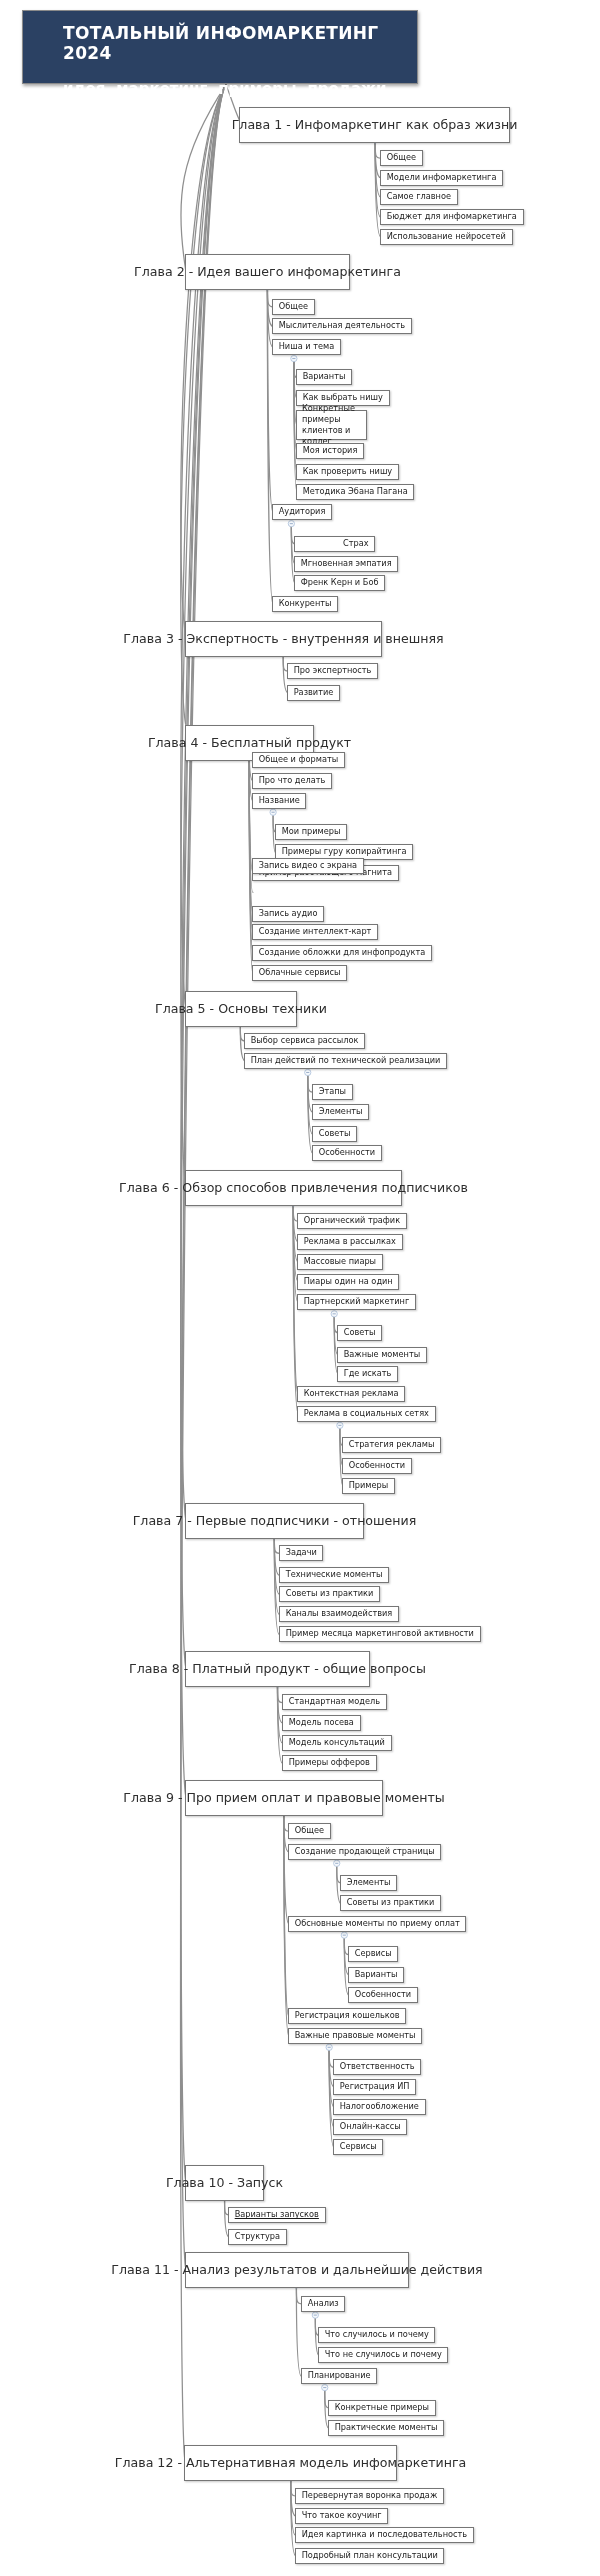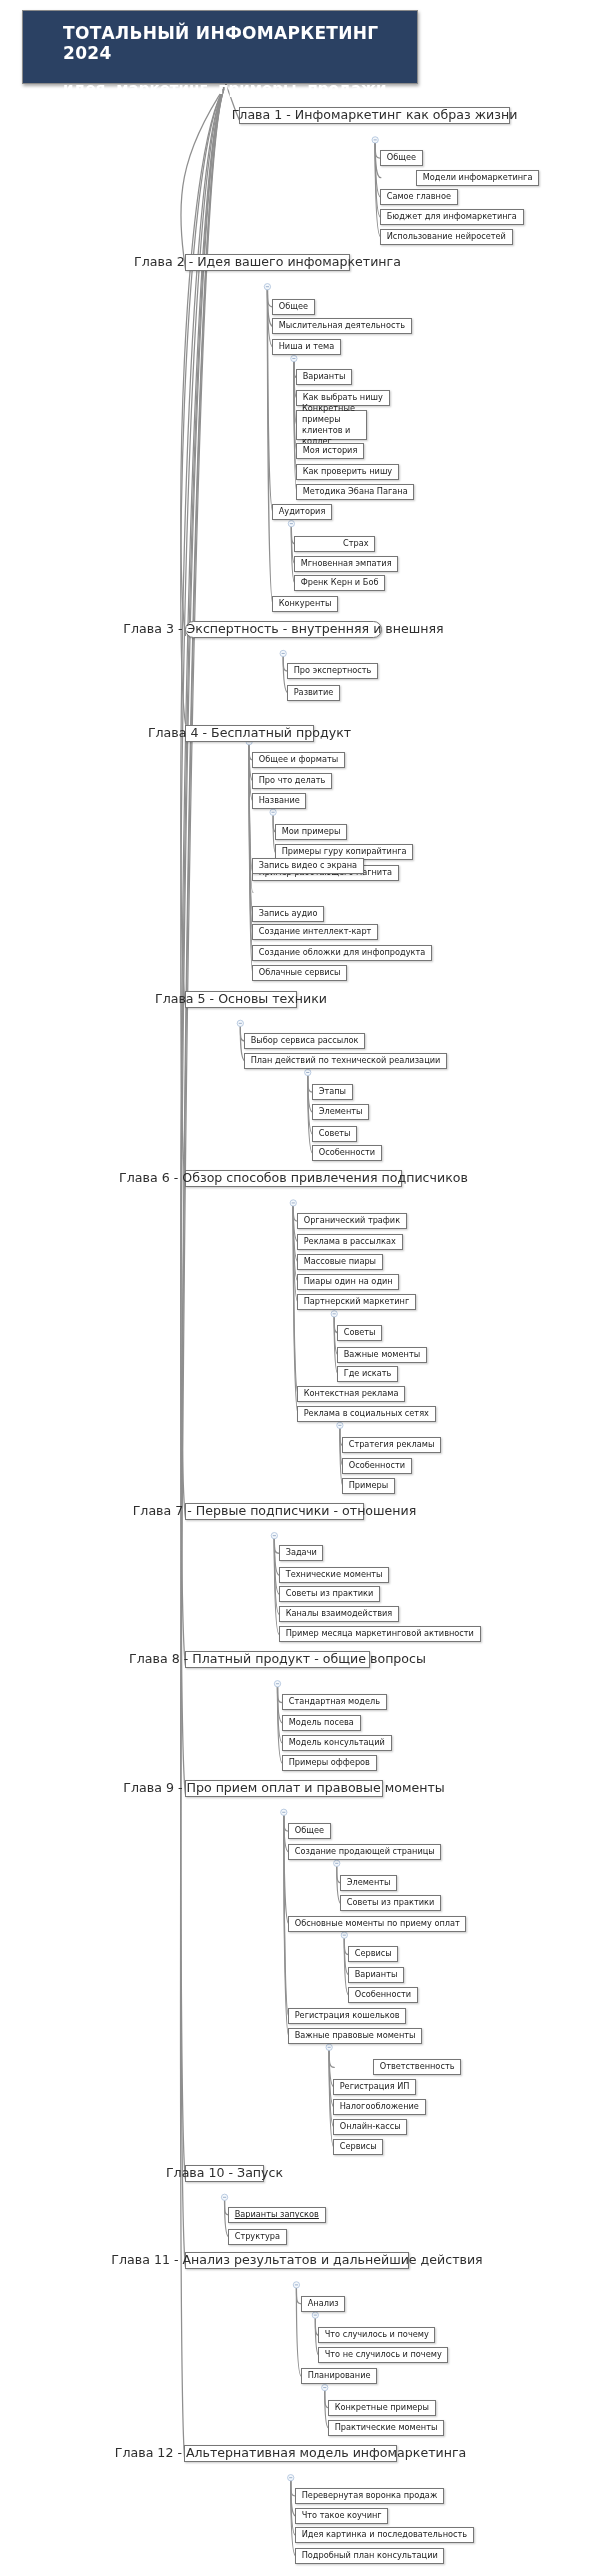--- a/index.html
+++ b/index.html
@@ -8,21 +8,21 @@
   svg.wires{position:absolute;left:0;top:0;width:601px;height:2576px;}
   .root{position:absolute;left:22px;top:9.5px;width:396px;height:74px;box-sizing:border-box;
         background:#2b4163;border:1.3px solid #8a8a8a;color:#ffffff;
         padding:12.6px 10px 0 40px;box-shadow:1.3px 1.9px 3.2px rgba(0,0,0,.35);}
   .root .t1{font-size:17px;font-weight:bold;line-height:1.2;letter-spacing:0.3px;}
   .root .t2{font-size:15px;font-weight:bold;line-height:1.2;margin-top:16px;}
   .node{position:absolute;box-sizing:border-box;background:#ffffff;border:1.3px solid #767676;
         color:#1b1b1b;display:flex;align-items:center;white-space:nowrap;
         height:16.4px;padding:0 5.7px;font-size:8.2px;line-height:1.15;
         box-shadow:0.9px 1.3px 1.9px rgba(0,0,0,.22);}
-  .node.ch{height:17px;font-size:12.6px;color:#2e2e2e;justify-content:center;padding:0 5px;}
+  .node.ch{height:36px;font-size:12.6px;color:#2e2e2e;justify-content:center;padding:0 5px;}
   .node.wr{height:30px;white-space:normal;line-height:1.35;padding:1.3px 5px;font-size:8.2px;}
 </style>
 </head>
 <body>
 
 <div class="stage">
   <svg class="wires" id="wires" viewBox="0 0 953 4088">
       <path d="M358,135 C366,152 372,176 381,193.5" fill="none" stroke="#8f8f8f" stroke-width="2" stroke-linecap="round"></path>
       <path d="M595,227 C595,246 595,251 604,251" fill="none" stroke="#8f8f8f" stroke-width="2" stroke-linecap="round"></path>
       <path d="M595,227 C595,246 595,282 604,282" fill="none" stroke="#8f8f8f" stroke-width="2" stroke-linecap="round"></path>
@@ -217,40 +217,40 @@
     </svg>
 
   <div class="root">
     <div class="t1">ТОТАЛЬНЫЙ ИНФОМАРКЕТИНГ 2024</div>
     <div class="t2">идея, маркетинг, примеры, продажи</div>
   </div>
 
   <div id="nodes">
       <div class="node ch" style="left: 239px; top: 107px; width: 271px;">Глава 1 - Инфомаркетинг как образ жизни</div>
       <div class="node " style="left: 380px; top: 150px;">Общее</div>
-      <div class="node " style="left: 380px; top: 170px; margin-left: 36px;">Модели инфомаркетинга</div>
+      <div class="node " style="left: 380px; top: 170px;">Модели инфомаркетинга</div>
       <div class="node " style="left: 380px; top: 189px;">Самое главное</div>
       <div class="node " style="left: 380px; top: 209px;">Бюджет для инфомаркетинга</div>
       <div class="node " style="left: 380px; top: 229px;">Использование нейросетей</div>
       <div class="node ch" style="left: 185px; top: 254px; width: 165px;">Глава 2 - Идея вашего инфомаркетинга</div>
       <div class="node " style="left: 272px; top: 299px;">Общее</div>
       <div class="node " style="left: 272px; top: 318px;">Мыслительная деятельность</div>
       <div class="node " style="left: 272px; top: 339px;">Ниша и тема</div>
       <div class="node " style="left: 296px; top: 369px;">Варианты</div>
       <div class="node " style="left: 296px; top: 390px;">Как выбрать нишу</div>
       <div class="node wr" style="left: 296px; top: 410px; width: 71px;">Конкретные примеры клиентов и коллег</div>
       <div class="node " style="left: 296px; top: 443px;">Моя история</div>
       <div class="node " style="left: 296px; top: 464px;">Как проверить нишу</div>
       <div class="node " style="left: 296px; top: 484px;">Методика Эбана Пагана</div>
       <div class="node " style="left: 272px; top: 504px;">Аудитория</div>
       <div class="node " style="left: 294px; top: 536px; padding-left: 48px;">Страх</div>
       <div class="node " style="left: 294px; top: 556px;">Мгновенная эмпатия</div>
       <div class="node " style="left: 294px; top: 575px;">Френк Керн и Боб</div>
       <div class="node " style="left: 272px; top: 596px;">Конкуренты</div>
-      <div class="node ch" style="left: 185px; top: 621px; width: 197px; border-radius: 13px;">Глава 3 - Экспертность - внутренняя и внешняя</div>
+      <div class="node ch" style="left: 185px; top: 621px; width: 197px;">Глава 3 - Экспертность - внутренняя и внешняя</div>
       <div class="node " style="left: 287px; top: 663px;">Про экспертность</div>
       <div class="node " style="left: 287px; top: 685px;">Развитие</div>
       <div class="node ch" style="left: 185px; top: 709px; width: 129px; margin-top: 16px;">Глава 4 - Бесплатный продукт</div>
       <div class="node " style="left: 252px; top: 752px;">Общее и форматы</div>
       <div class="node " style="left: 252px; top: 773px;">Про что делать</div>
       <div class="node " style="left: 252px; top: 793px;">Название</div>
       <div class="node " style="left: 275px; top: 824px;">Мои примеры</div>
       <div class="node " style="left: 275px; top: 844px;">Примеры гуру копирайтинга</div>
       <div class="node " style="left: 252px; top: 865px;">Пример работающего магнита</div>
       <div class="node " style="left: 252px; top: 858px;">Запись видео с экрана</div>
@@ -294,21 +294,21 @@
       <div class="node " style="left: 288px; top: 1823px;">Общее</div>
       <div class="node " style="left: 288px; top: 1844px;">Создание продающей страницы</div>
       <div class="node " style="left: 340px; top: 1875px;">Элементы</div>
       <div class="node " style="left: 340px; top: 1895px;">Советы из практики</div>
       <div class="node " style="left: 288px; top: 1916px;">Обсновные моменты по приему оплат</div>
       <div class="node " style="left: 348px; top: 1946px;">Сервисы</div>
       <div class="node " style="left: 348px; top: 1967px;">Варианты</div>
       <div class="node " style="left: 348px; top: 1987px;">Особенности</div>
       <div class="node " style="left: 288px; top: 2008px;">Регистрация кошельков</div>
       <div class="node " style="left: 288px; top: 2028px;">Важные правовые моменты</div>
-      <div class="node " style="left: 333px; top: 2059px; margin-left: 40px;">Ответственность</div>
+      <div class="node " style="left: 333px; top: 2059px;">Ответственность</div>
       <div class="node " style="left: 333px; top: 2079px;">Регистрация ИП</div>
       <div class="node " style="left: 333px; top: 2099px;">Налогообложение</div>
       <div class="node " style="left: 333px; top: 2119px;">Онлайн-кассы</div>
       <div class="node " style="left: 333px; top: 2139px;">Сервисы</div>
       <div class="node ch" style="left: 185px; top: 2165px; width: 79px;">Глава 10 - Запуск</div>
       <div class="node " style="left: 228px; top: 2207px; text-decoration: underline;">Варианты запусков</div>
       <div class="node " style="left: 228px; top: 2229px;">Структура</div>
       <div class="node ch" style="left: 185px; top: 2252px; width: 224px;">Глава 11 - Анализ результатов и дальнейшие действия</div>
       <div class="node " style="left: 301px; top: 2296px;">Анализ</div>
       <div class="node " style="left: 318px; top: 2327px;">Что случилось и почему</div>

